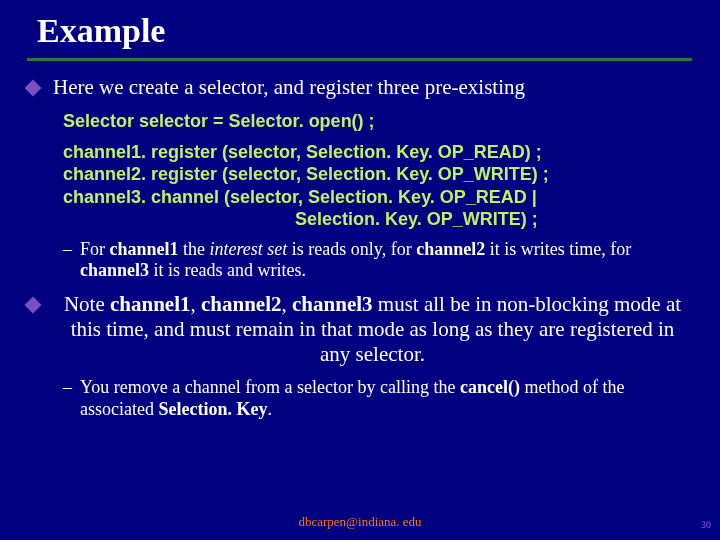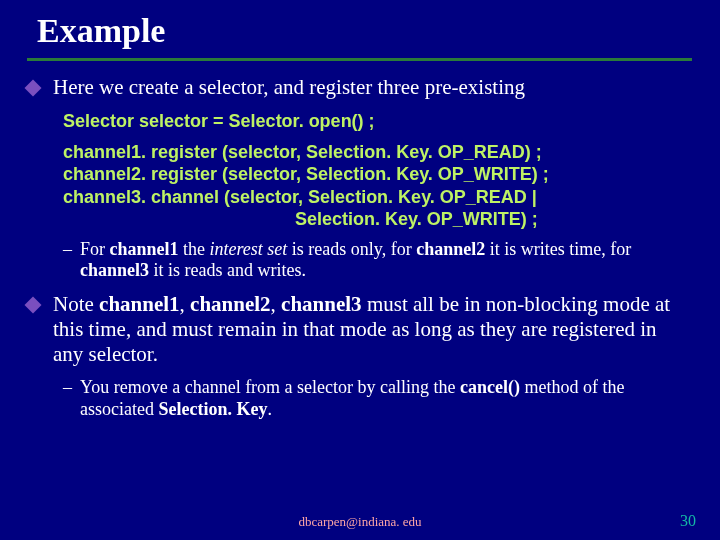--- a/index.html
+++ b/index.html
@@ -24,20 +24,21 @@
   }
   .hr {
     border: none;
     border-top: 3px solid #2a7a3a;
     margin-bottom: 14px;
   }
   .bullet-row {
     display: flex;
     align-items: flex-start;
     margin-bottom: 10px;
+    text-align: center;
   }
   .diamond {
     width: 12px;
     height: 12px;
     background: #7a4fbf;
     transform: rotate(45deg);
     flex-shrink: 0;
     margin-top: 7px;
     margin-right: 14px;
   }
@@ -80,30 +81,30 @@
   .b { font-weight: bold; margin-top: 33px; }
   .i { font-style: italic; }
   .footer {
     position: absolute;
     bottom: 10px;
     left: 0;
     width: 720px;
     display: flex;
     justify-content: center;
     font-size: 13px;
-    color: #fca5a5;
+    color: #f97316;
     font-family: "Times New Roman", Times, serif;
     margin-top: 12px;
   }
   .pagenum {
     position: absolute;
     bottom: 10px;
-    right: 24px;
-    font-size: 16px;
-    color: #14b8a6;
+    right: 9px;
+    font-size: 10px;
+    color: #8b5cf6;
     font-family: "Times New Roman", Times, serif;
   }
 </style>
 </head>
 <body>
 
 <div class="slide">
   <h1 class="title">Example</h1>
   <hr class="hr">
 

